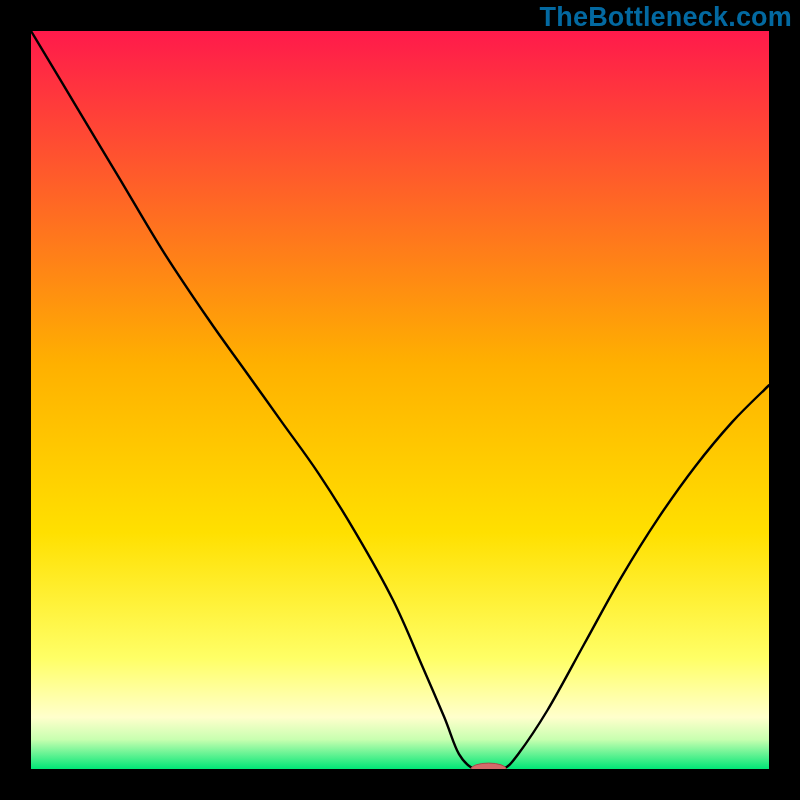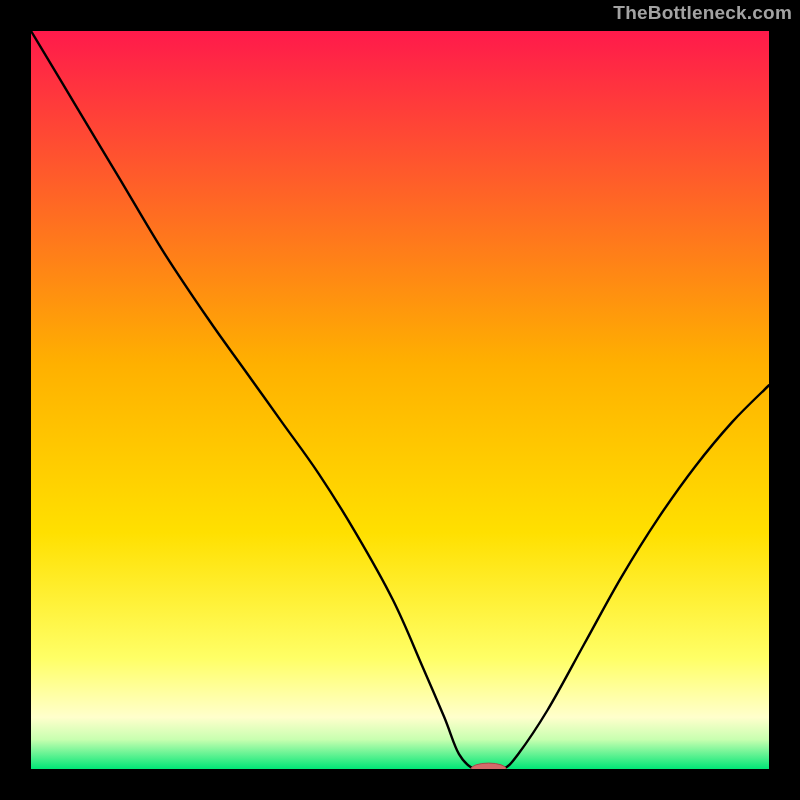--- a/index.html
+++ b/index.html
@@ -17,22 +17,22 @@
     width: 800px;
     height: 800px;
     background: #000;
   }
   .watermark {
     position: absolute;
     top: 2px;
     right: 8px;
     font-family: Arial, Helvetica, sans-serif;
     font-weight: 700;
-    font-size: 19px;
-    color: #a3a3a3;
+    font-size: 27px;
+    color: #0369a1;
     letter-spacing: 0.2px;
   }
   .plot {
     position: absolute;
     top: 31px;
     left: 31px;
     width: 738px;
     height: 738px;
   }
   svg { display: block; }

